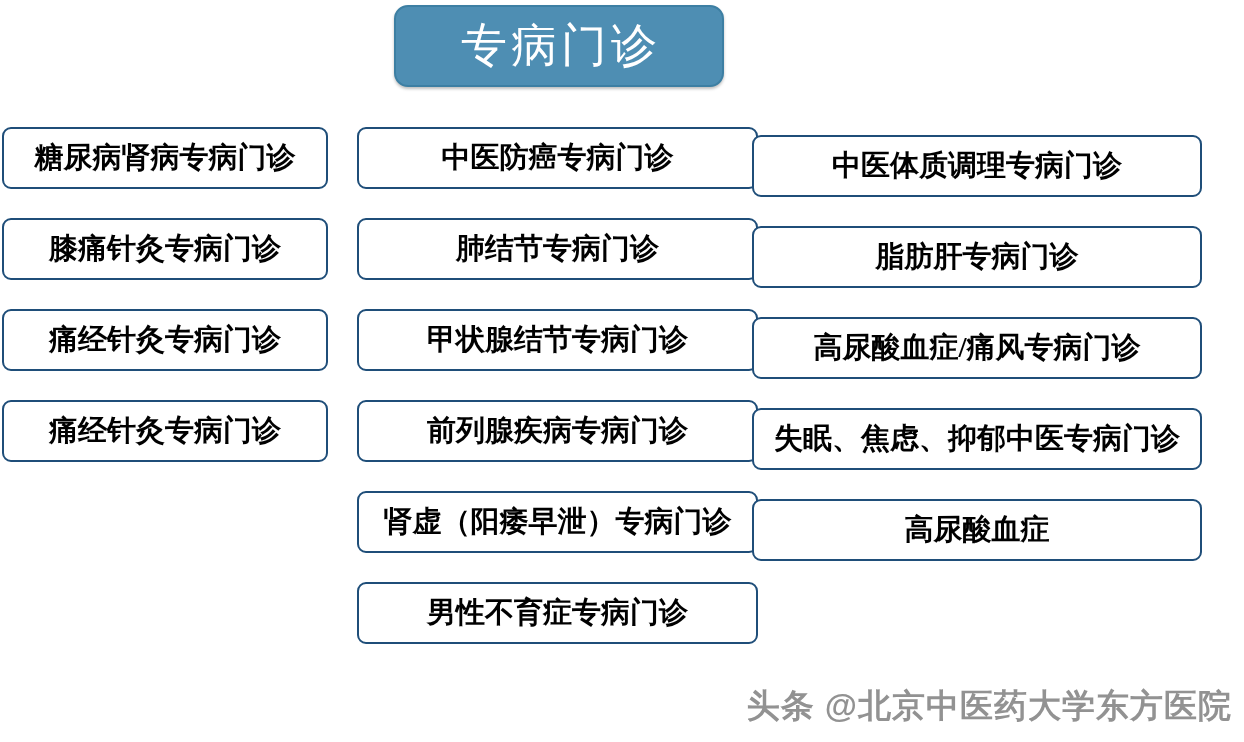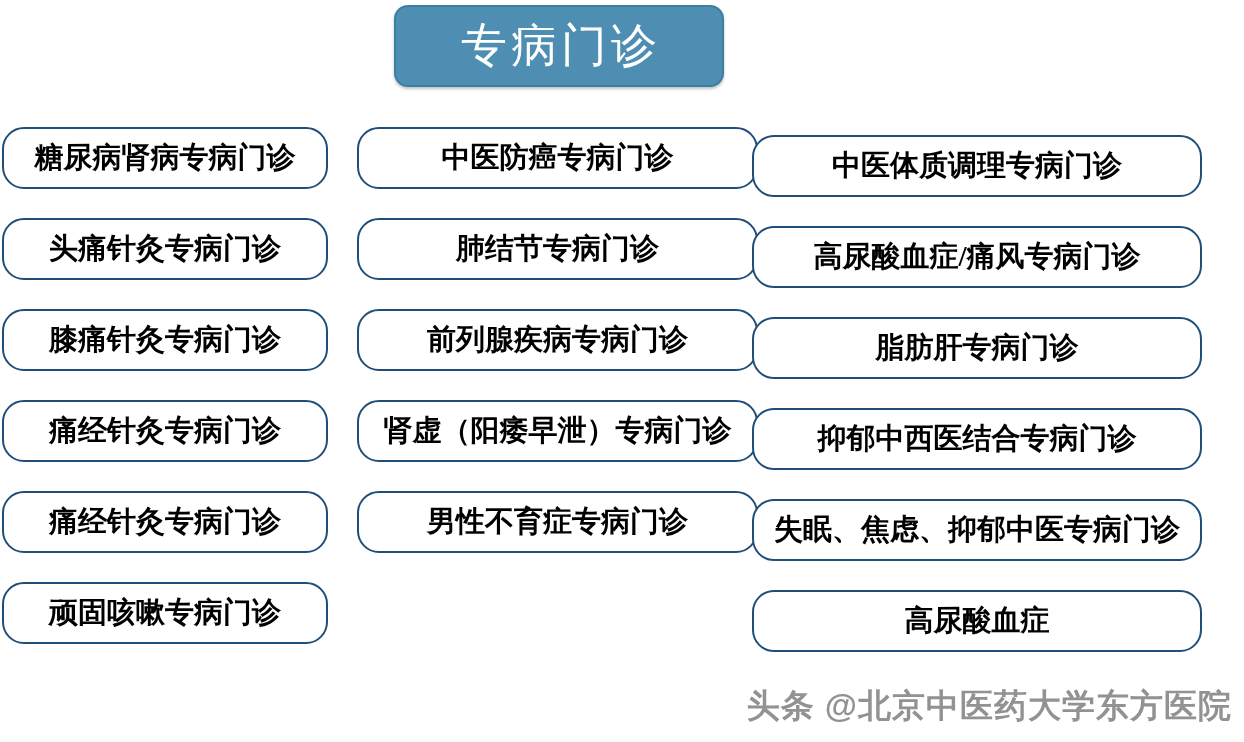--- a/index.html
+++ b/index.html
@@ -44,21 +44,21 @@
     gap: 29px;
   }
   .col-1 { left: 2px;   width: 326px; }
   .col-2 { left: 357px; width: 401px; }
   .col-3 { left: 752px; width: 450px; margin-top: 8px; }
   .box {
     box-sizing: border-box;
     height: 62px;
     background: #ffffff;
     border: 2.5px solid #1F4E79;
-    border-radius: 22px;
+    border-radius: 9px;
     display: flex;
     align-items: center;
     justify-content: center;
     color: #000000;
     font-size: 29px;
     font-weight: bold;
     white-space: nowrap;
   }
   .watermark {
     position: absolute;
@@ -79,39 +79,37 @@
 <body>
 
 <div class="canvas">
 
   <div class="title-box">
     <span>专病门诊</span>
   </div>
 
   <div class="col col-1">
     <div class="box">糖尿病肾病专病门诊</div>
-    <div class="box">头痛针灸专病门诊</div>
     <div class="box">膝痛针灸专病门诊</div>
     <div class="box">痛经针灸专病门诊</div>
     <div class="box">痛经针灸专病门诊</div>
-    <div class="box">顽固咳嗽专病门诊</div>
   </div>
 
   <div class="col col-2">
     <div class="box">中医防癌专病门诊</div>
     <div class="box">肺结节专病门诊</div>
+    <div class="box">甲状腺结节专病门诊</div>
     <div class="box">前列腺疾病专病门诊</div>
     <div class="box">肾虚（阳痿早泄）专病门诊</div>
     <div class="box">男性不育症专病门诊</div>
   </div>
 
   <div class="col col-3">
     <div class="box">中医体质调理专病门诊</div>
+    <div class="box">脂肪肝专病门诊</div>
     <div class="box">高尿酸血症/痛风专病门诊</div>
-    <div class="box">脂肪肝专病门诊</div>
-    <div class="box">抑郁中西医结合专病门诊</div>
     <div class="box">失眠、焦虑、抑郁中医专病门诊</div>
     <div class="box">高尿酸血症</div>
   </div>
 
   <div class="watermark">头条 @北京中医药大学东方医院</div>
 
 </div>
 
 </body></html>

